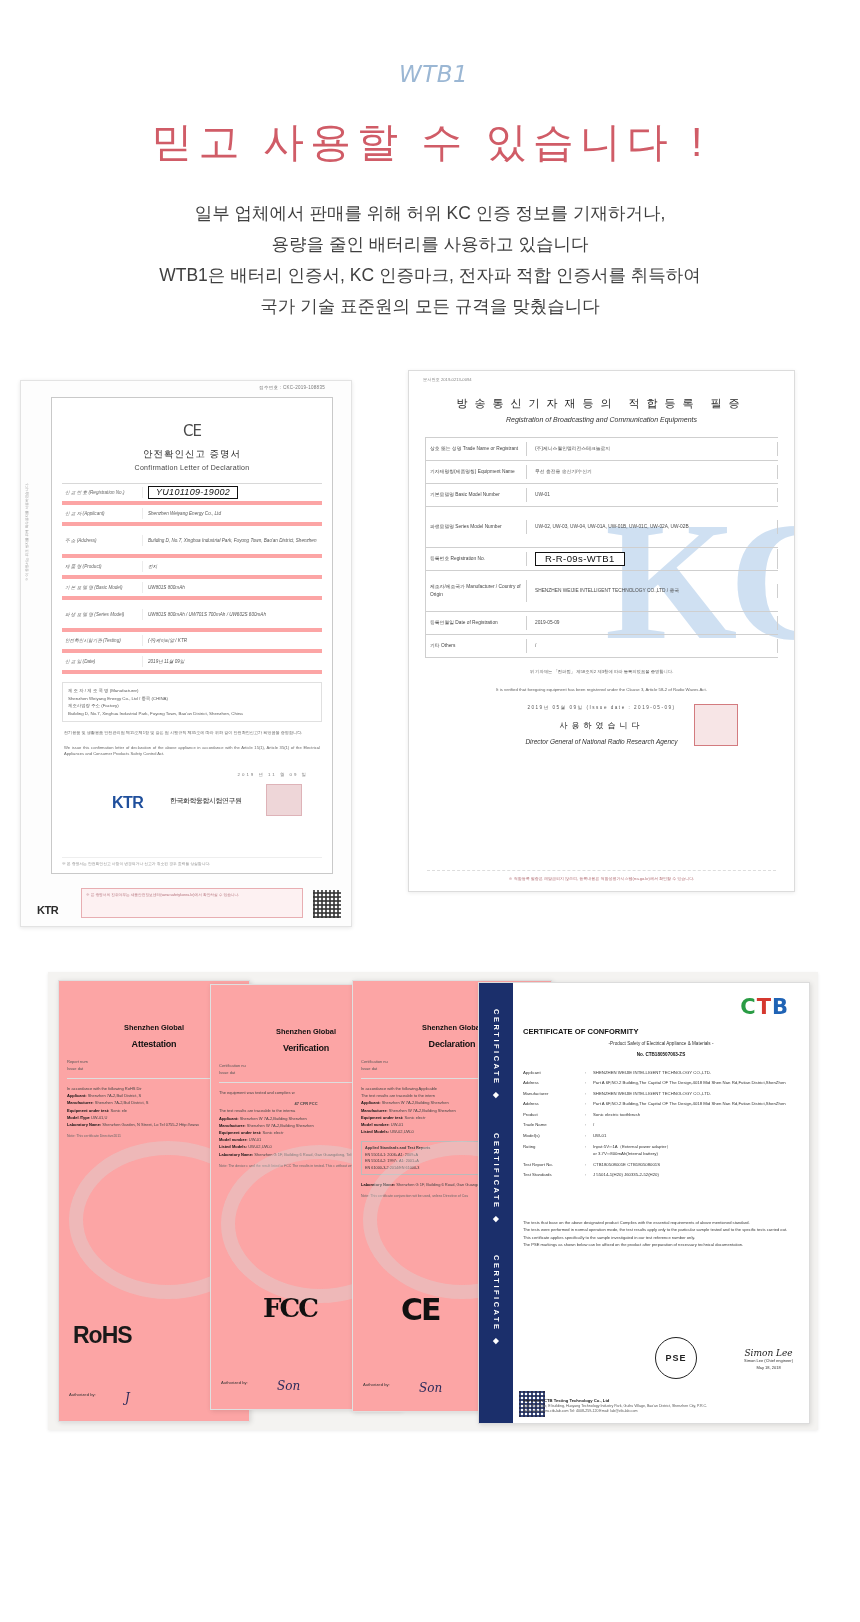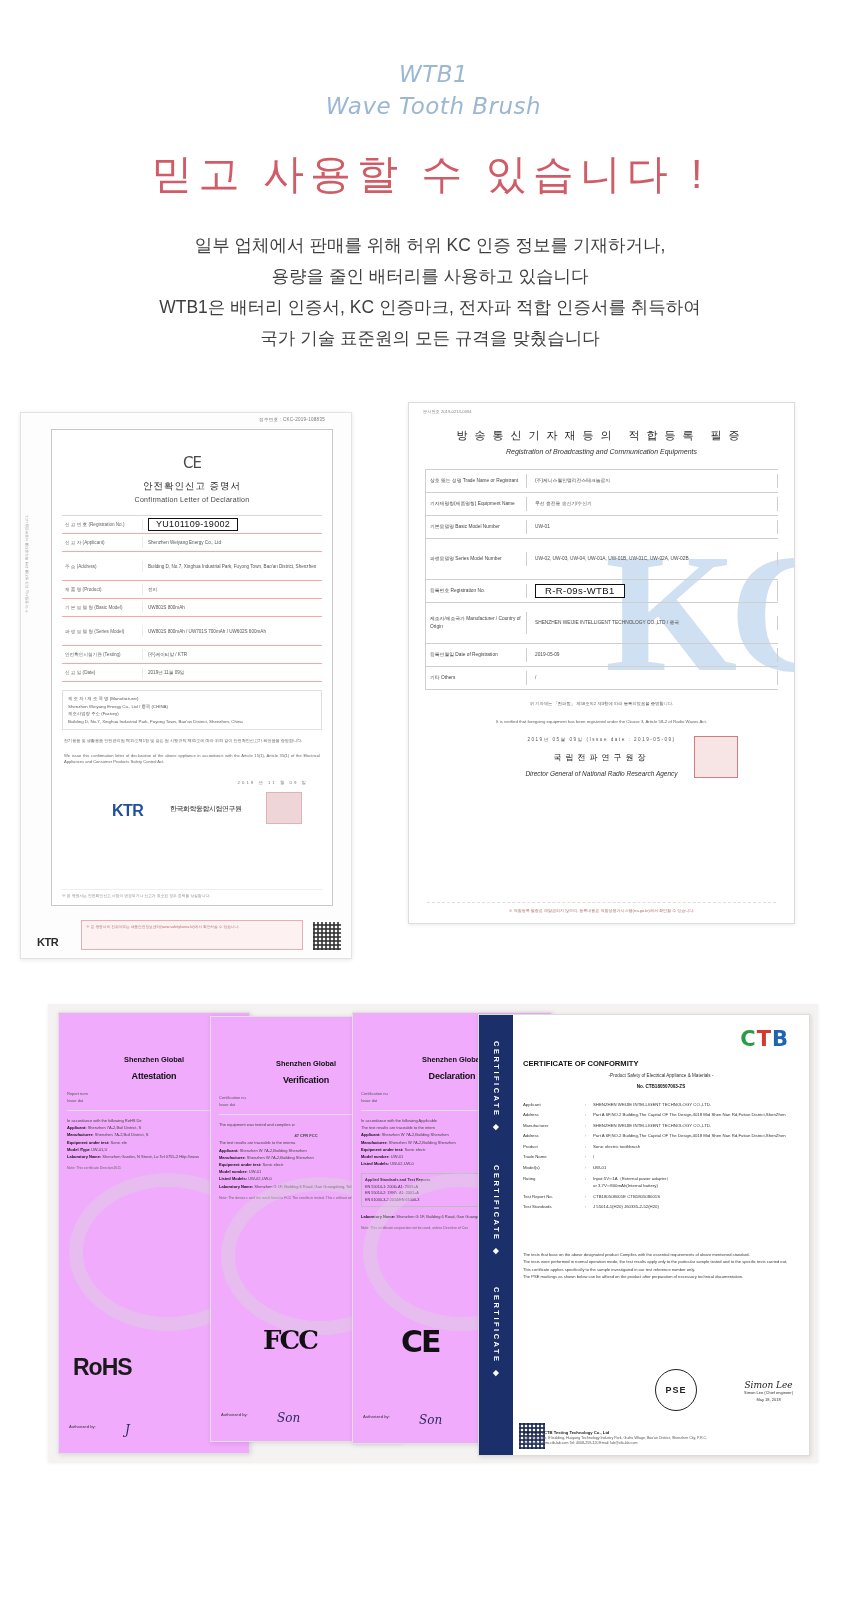--- a/index.html
+++ b/index.html
@@ -104,23 +104,24 @@
     color: #444;
     margin-top: 3px;
     letter-spacing: 0.3px;
   }
   .kcb-table {
     margin: 12px 10px 0 10px;
     border-top: 1px solid #d8d8d8;
   }
   .kcb-row {
     display: flex;
-    border-bottom: 1px solid #fca5a5;
+    border-bottom: 4px solid #fca5a5;
     min-height: 17px;
     align-items: center;
+    font-style: italic;
   }
   .kcb-lbl {
     width: 74px;
     flex: 0 0 74px;
     font-size: 4.6px;
     color: #666;
     padding: 2px 3px;
     line-height: 7px;
     border-right: 1px solid #ececec;
   }
@@ -413,21 +414,21 @@
     position: absolute;
     left: 48px;
     top: 0;
     width: 770px;
     height: 458px;
     background: #f4f3f1;
     box-shadow: 0 1px 3px rgba(0,0,0,0.08);
   }
   .doc-sheet {
     position: absolute;
-    background: #f0abfc;
+    background: #fca5a5;
     border: 1px solid #e0e0e0;
     box-shadow: 1px 1px 5px rgba(0,0,0,0.12);
     overflow: hidden;
     font-size: 4.6px;
     color: #3a3a3a;
   }
   .doc-rohs { left: 58px;  top: 8px;  width: 190px; height: 440px; }
   .doc-fcc  { left: 210px; top: 12px; width: 190px; height: 424px; }
   .doc-ce   { left: 352px; top: 8px;  width: 198px; height: 430px; }
 
@@ -672,21 +673,20 @@
       repeating-linear-gradient(0deg,#1b2f6b 0 2px,#fff 2px 4px);
     background-blend-mode: multiply;
     opacity: .85;
   }
 </style>
 </head>
 <body>
 
 <div class="header">
   <div class="brand-line1">WTB1</div>
-  <div class="brand-line2">Wave Tooth Brush</div>
   <div class="headline">믿고 사용할 수 있습니다 !</div>
   <div class="subcopy">
     <div>일부 업체에서 판매를 위해 허위 KC 인증 정보를 기재하거나,</div>
     <div>용량을 줄인 배터리를 사용하고 있습니다</div>
     <div>WTB1은 배터리 인증서, KC 인증마크, 전자파 적합 인증서를 취득하여</div>
     <div>국가 기술 표준원의 모든 규격을 맞췄습니다</div>
   </div>
 </div>
 
 <div class="cert-row1">
@@ -821,21 +821,21 @@
         <div class="kcr-lbl">기타
 Others</div>
         <div class="kcr-val">/</div>
       </div>
     </div>
 
     <div class="kcr-note">위 기자재는 「전파법」 제58조의2 제3항에 따라 등록되었음을 증명합니다.</div>
     <div class="kcr-note">It is verified that foregoing equipment has been registered under the Clause 3, Article 58-2 of Radio Waves Act.</div>
     <div class="kcr-date">2019년 05월 09일 (Issue date : 2019-05-09)</div>
     <div class="kcr-authline">
-      <span>국립전파연구원장</span>
+      <span>사용하였습니다</span>
       <span class="kcr-seal"></span>
     </div>
     <div class="kcr-authen">Director General of National Radio Research Agency</div>
     <div class="kcr-footer">※ 적합등록 필증은 재발급되지 않으며, 등록내용은 적합성평가시스템(rra.go.kr)에서 확인할 수 있습니다.</div>
   </div>
 </div>
 
 <div class="cert-row2">
   <div class="cert-bg"></div>
 

